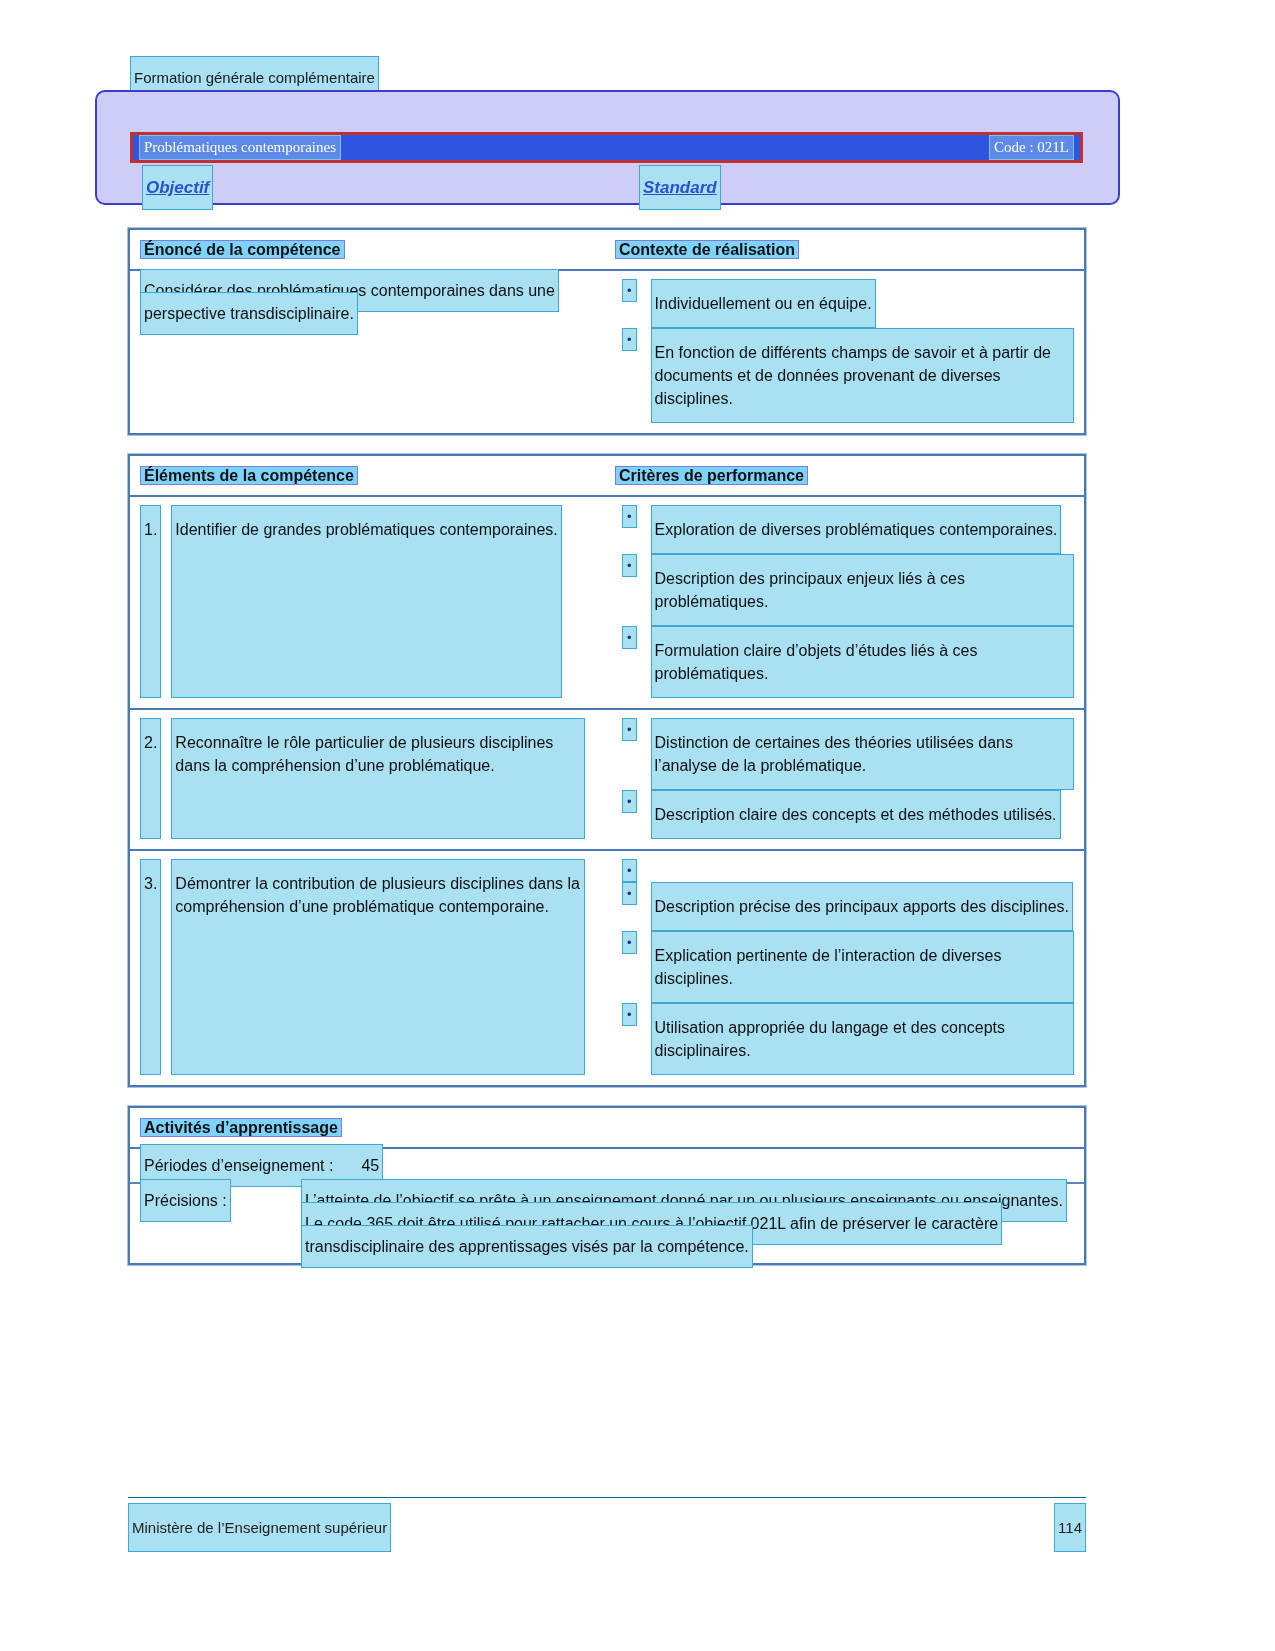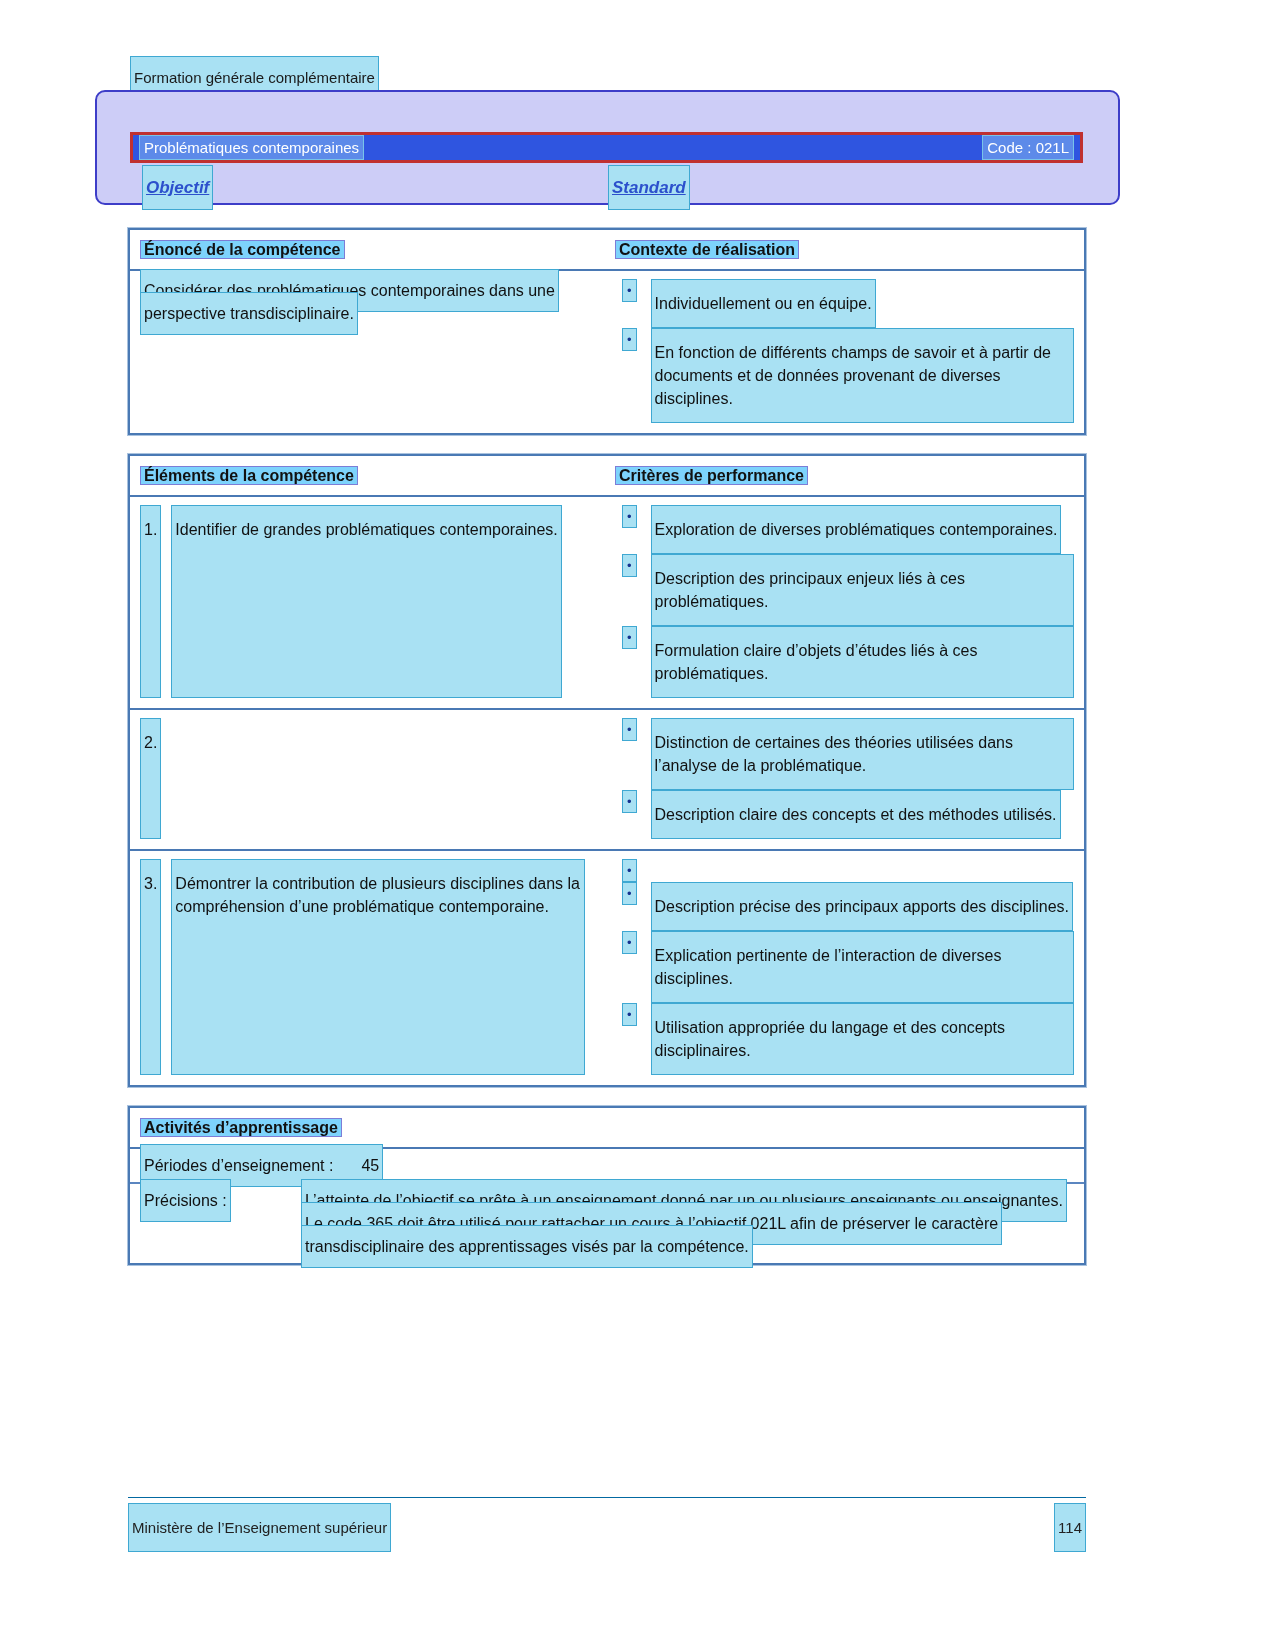--- a/index.html
+++ b/index.html
@@ -22,29 +22,29 @@
   .top-label { position: absolute; left: 130px; top: 66px; font-size: 15px; color: #1a1a1a; }
   
   .banner {
     position: absolute; left: 95px; top: 90px; width: 1025px; height: 115px;
     background: #cdcdf7; border: 2px solid #3d3dc8; border-radius: 10px;
   }
   .title-bar {
     position: absolute; left: 33px; top: 40px; width: 953px; height: 31px;
     background: #2f55e0; border: 3px solid #c03030;
     display: flex; justify-content: space-between; align-items: center;
-    padding: 0 6px; color: #ffffff; font-size: 15px;
+    padding: 0 6px; color: #ffffff; font-size: 15px; font-family: Liberation Serif, serif;
   }
   .obj-label {
     position: absolute; top: 84px; font-size: 17px; font-weight: bold;
     font-style: italic; color: #2c50cc;
   }
   .obj-label .hl { text-decoration: underline; }
   .objectif { left: 45px; }
-  .standard { left: 511px; }
+  .standard { left: 542px; }
   
   .content { position: absolute; left: 128px; top: 228px; width: 958px; }
   .tbl {
     border: 2px solid #4a79b4; box-shadow: 0 0 0 1px #a9c2de;
     margin-bottom: 19px; background: #fff;
   }
   .tbl-header {
     display: grid; grid-template-columns: 475px 1fr;
     padding: 8px 10px; border-bottom: 2px solid #4a79b4;
     font-weight: bold; font-size: 16px;
@@ -151,20 +151,21 @@
           <div class="li">
             <span class="bullet hl">•</span>
             <span class="hl">Formulation claire d’objets d’études liés à ces problématiques.</span>
           </div>
         </div>
       </div>
 
       <div class="row">
         <div class="cell-left numbered">
           <span class="num hl">2.</span>
+          <span class="hl">Reconnaître le rôle particulier de plusieurs disciplines dans la compréhension d’une problématique.</span>
         </div>
         <div class="cell-right">
           <div class="li">
             <span class="bullet hl">•</span>
             <span class="hl">Distinction de certaines des théories utilisées dans l’analyse de la problématique.</span>
           </div>
           <div class="li">
             <span class="bullet hl">•</span>
             <span class="hl">Description claire des concepts et des méthodes utilisés.</span>
           </div>

